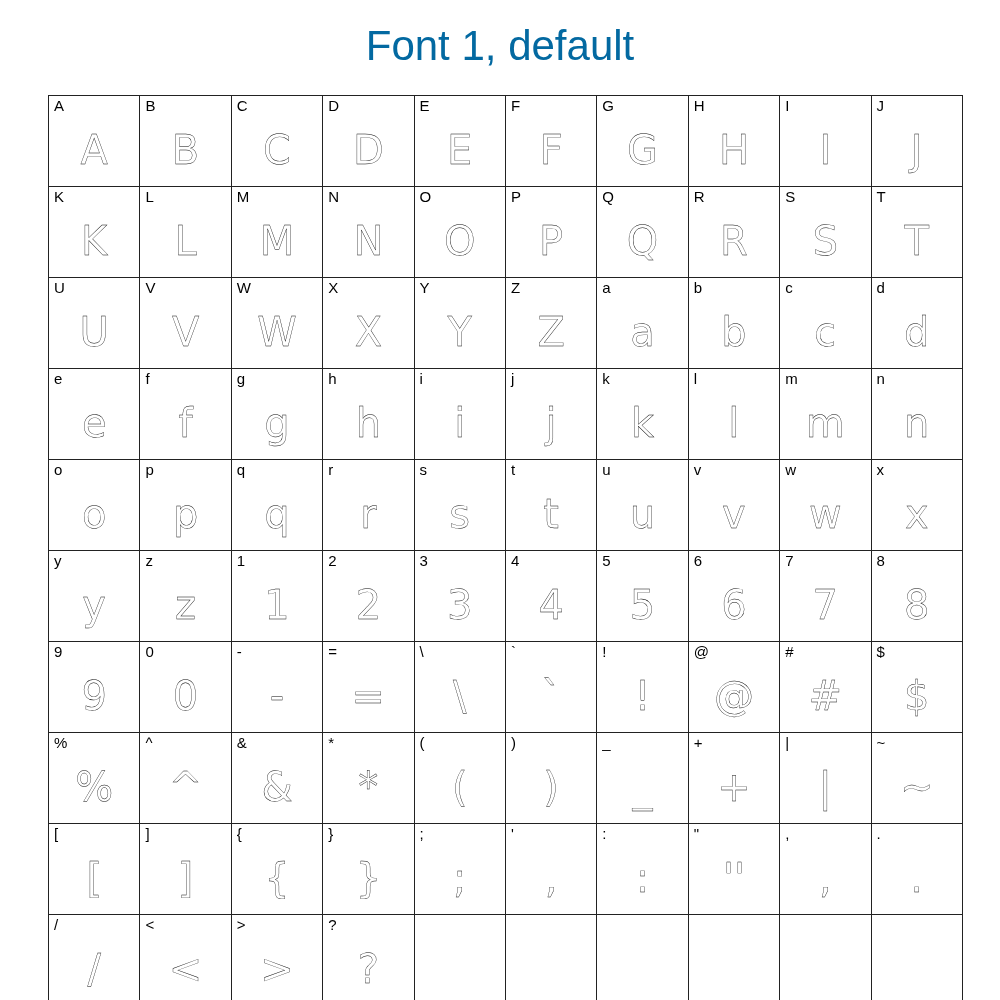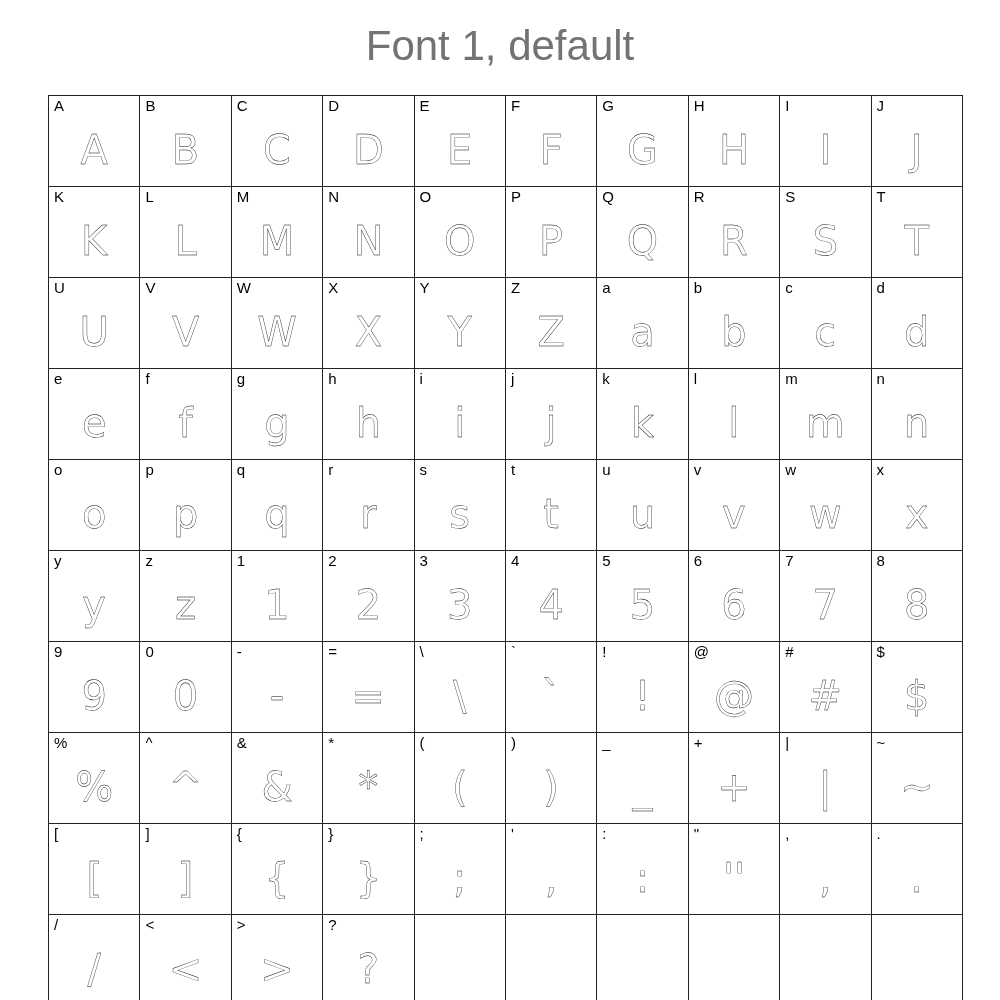--- a/index.html
+++ b/index.html
@@ -14,21 +14,21 @@
     position: relative;
     width: 1000px;
     height: 1000px;
     box-sizing: border-box;
     background: #ffffff;
   }
   #title {
     text-align: center;
     font-size: 42px;
     font-weight: normal;
-    color: #737373;
+    color: #0369a1;
     margin: 0;
     padding-top: 22px;
     letter-spacing: 0px;
     font-family: "Liberation Sans", sans-serif;
   }
   #grid-wrap {
     position: absolute;
     left: 48px;
     top: 95px;
     width: 904px;

